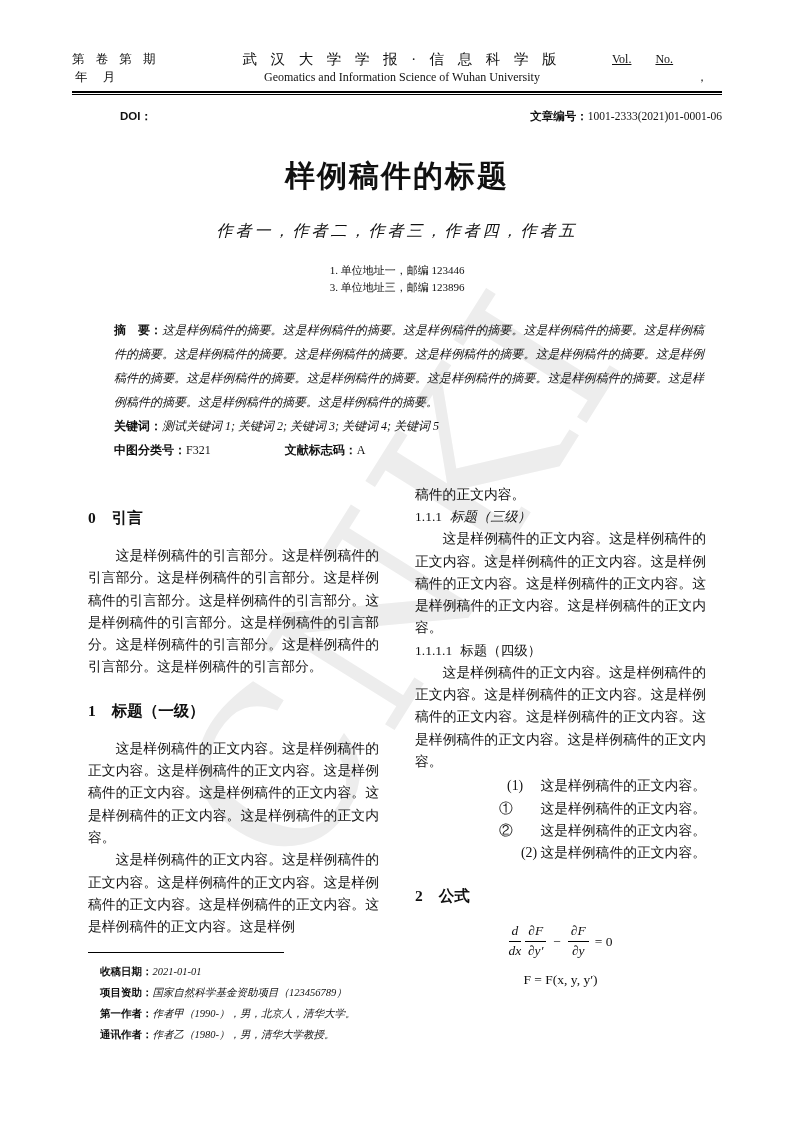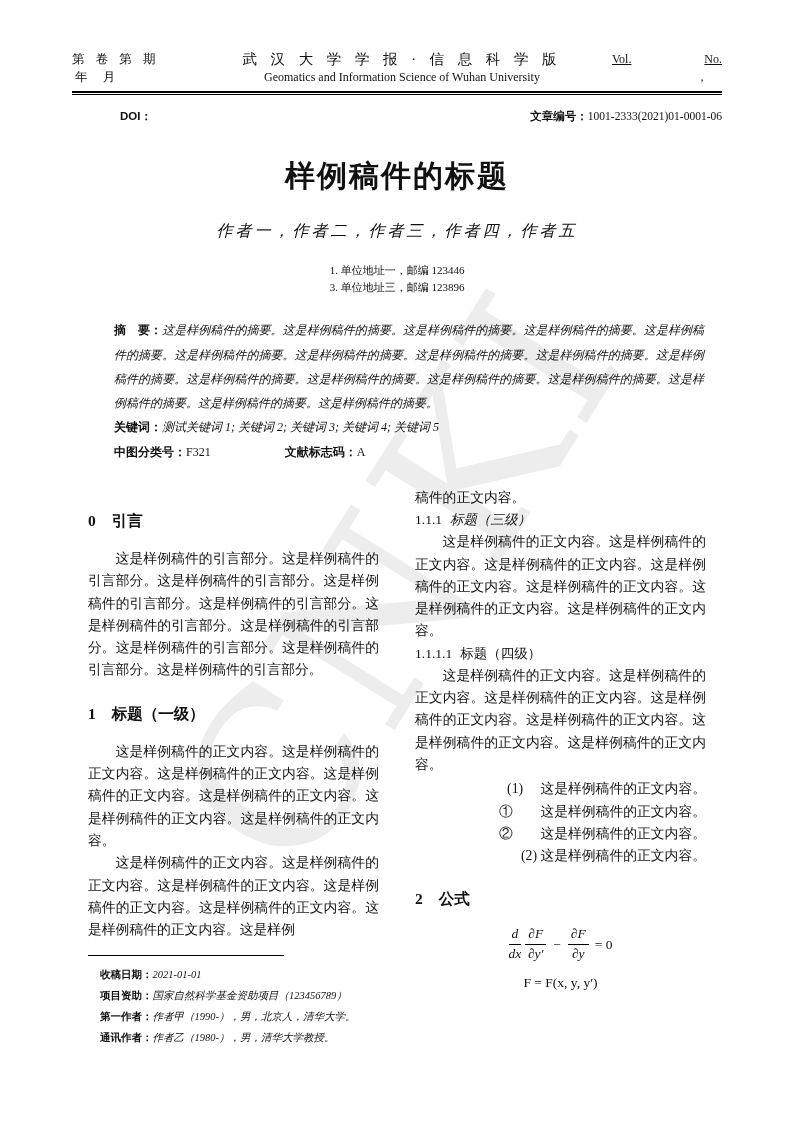--- a/index.html
+++ b/index.html
@@ -32,35 +32,35 @@
   }
   
   .running-head { display: flex; justify-content: space-between; align-items: flex-start; }
   .rh-left { width: 120px; font-size: 12.5px; line-height: 18px; }
   .rh-left .l1 { letter-spacing: 4px; }
   .rh-left .l2 { letter-spacing: 6px; padding-left: 3px; }
   .rh-center { text-align: center; flex: 1; }
   .rh-center .cn { font-size: 14.5px; letter-spacing: 5px; line-height: 19px; }
   .rh-center .en { font-size: 12px; line-height: 17px; }
   .rh-right { width: 110px; font-size: 12px; line-height: 18px; }
-  .rh-right .vol-no { display: flex; justify-content: space-between; gap: 11px; text-decoration: underline; }
+  .rh-right .vol-no { display: flex; justify-content: flex-start; gap: 24px; text-decoration: underline; }
   .rh-right .comma { text-align: right; padding-right: 14px; }
   .head-rule { margin-top: 5px; border-top: 2px solid #000; border-bottom: 1px solid #000; height: 4px; }
   
   .meta-row { display: flex; justify-content: space-between; margin-top: 14px; font-size: 11.5px; }
   .meta-row .doi { padding-left: 48px; font-weight: bold; font-family: "Liberation Sans", sans-serif; }
   .meta-row .label { font-weight: bold; font-family: "Liberation Sans", sans-serif; }
   
   .paper-title { margin-top: 32px; text-align: center; font-size: 30px; font-weight: bold; letter-spacing: 2px; }
   .authors { margin-top: 24px; text-align: center; font-size: 16px; font-style: italic; letter-spacing: 3px; }
   .affiliations { margin-top: 20px; text-align: center; font-size: 11px; line-height: 17px; }
   
   .abstract-block { margin: 22px 18px 0 42px; }
   .abstract-p { font-size: 12px; line-height: 24px; text-align: justify; font-style: italic; }
-  .abstract-p .lbl, .kw-p .lbl, .clc-p .lbl { font-style: normal; font-weight: bold; font-family: Liberation Mono, monospace; }
+  .abstract-p .lbl, .kw-p .lbl, .clc-p .lbl { font-style: normal; font-weight: bold; font-family: Liberation Serif, serif; }
   .kw-p { font-size: 12px; line-height: 24px; font-style: italic; }
   .clc-p { font-size: 12px; line-height: 24px; }
   .clc-p .gap { display: inline-block; width: 74px; }
   
   .columns { display: flex; gap: 36px; margin: 22px 0 0 16px; }
   .col { width: 291px; }
   .para { font-size: 13.8px; line-height: 22.3px; text-align: justify; text-indent: 2em; }
   .para.cont { text-indent: 0; }
   .h-l1 { font-family: Liberation Serif, serif; font-weight: bold; font-size: 15.5px; margin: 22px 0 16px 0; }
   .h-l1 .num { margin-right: 16px; }

